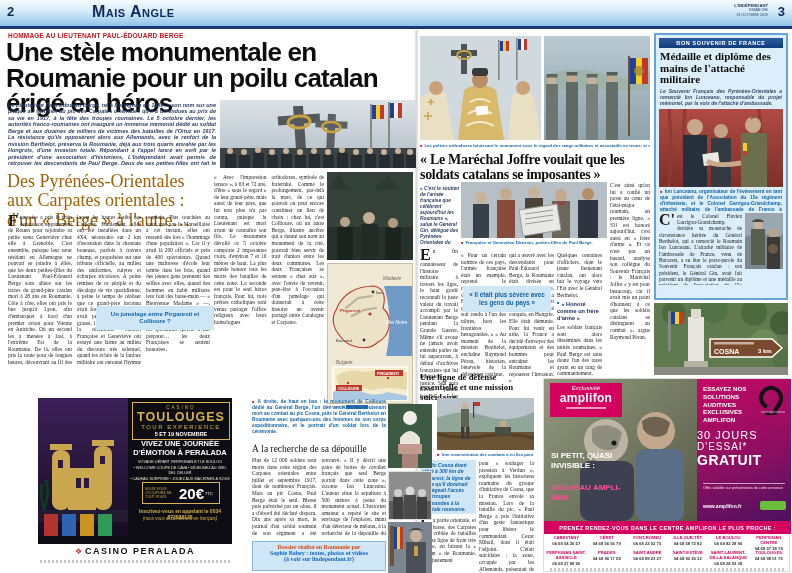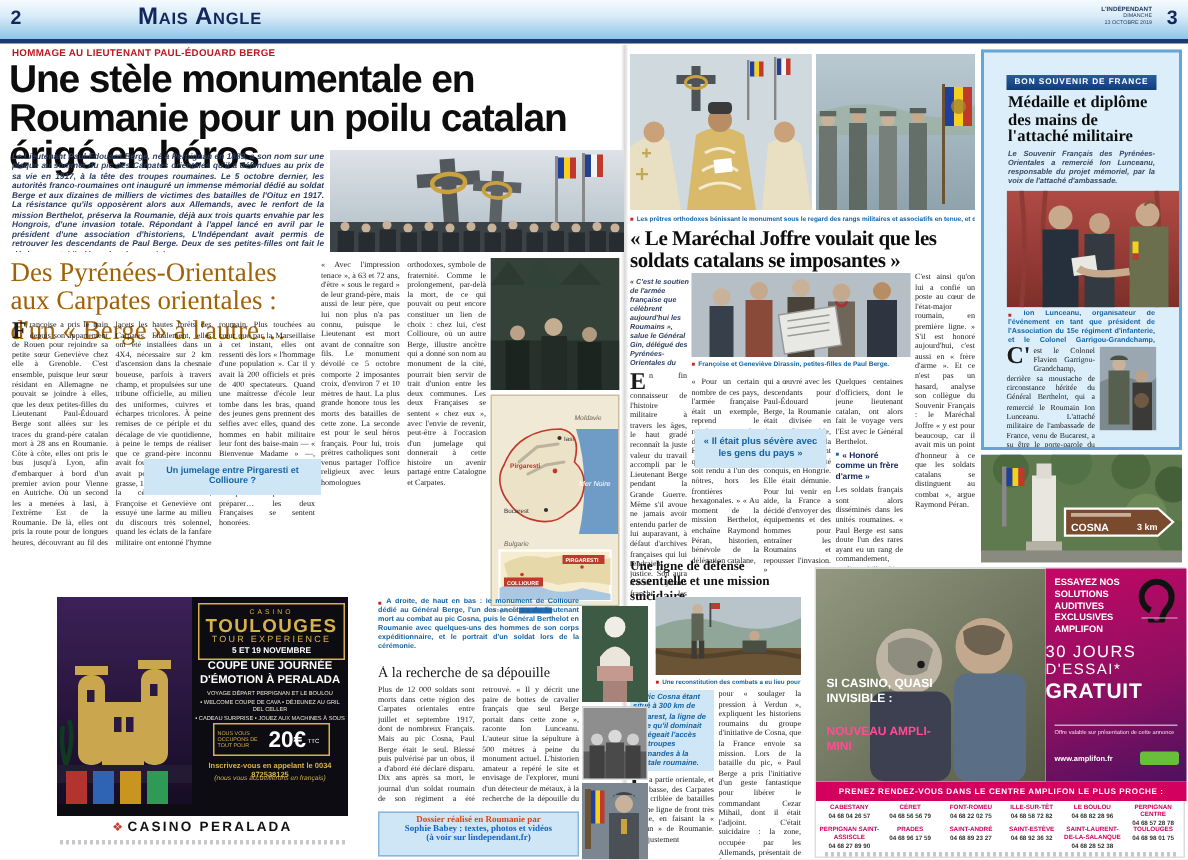--- a/index.html
+++ b/index.html
@@ -26,21 +26,21 @@
        border-bottom:3px solid #1b3a73}
   .pgnum{font-weight:bold;font-size:13px;color:#14275c}
   #section-title{font-weight:bold;font-size:16px;color:#14275c;font-variant:small-caps;letter-spacing:.5px}
   .mast{font-size:3.6px;color:#243a63;text-align:right;line-height:1.2}
   .mast b{font-size:4.2px}
   
   #casino{left:38px;top:398px;width:194px;height:146px;background:#0c0c12;color:#fff;overflow:hidden}
   .gold{color:#d7b24a}
   
   #souvenir{left:654px;top:33px;width:134px;height:267px;background:#dbeef9;
-            border:2px solid #66a4d4;box-sizing:border-box;padding:15px;overflow:hidden}
+            border:2px solid #66a4d4;box-sizing:border-box;padding:3px;overflow:hidden}
   #souvenir-tag{background:linear-gradient(180deg,#2a5ca0,#123c78);color:#fff;font-weight:bold;
             font-size:5.5px;text-align:center;letter-spacing:.6px;padding:2px 0}
   #amp-right{background:linear-gradient(160deg,#c40864 0%,#8e0f62 55%,#4d115f 100%)}
   .cname{color:#d4005f;font-weight:bold;font-size:4.2px;line-height:1.15;text-transform:uppercase}
   .cphone{color:#333;font-size:4.2px;font-weight:bold}
   svg{display:block}
 </style>
 </head>
 <body>
 
@@ -215,21 +215,21 @@
           <rect x="60" y="116" width="14" height="22" fill="#2e9a55"></rect>
       </g>
       <rect x="0" y="138" width="90" height="8" fill="#0c0c12"></rect>
     </svg>
     <div class="a" style="left:94px;top:4px;width:96px;text-align:center;border:1px solid #d7b24a;padding:2px 0">
       <div class="gold" style="font-size:4.5px;letter-spacing:2px">CASINO</div>
       <div class="gold" style="font-size:12.5px;font-weight:bold;letter-spacing:1px">TOULOUGES</div>
       <div class="gold" style="font-size:6px;letter-spacing:1.5px">TOUR EXPERIENCE</div>
       <div style="font-size:5.5px;font-weight:bold;margin-top:1px">5 ET 19 NOVEMBRE</div>
     </div>
-    <div class="a" style="left:94px;top:42px;width:96px;text-align:center;font-weight:bold;font-size:7.5px;line-height:1.15">COUPE UNE JOURNÉE D'ÉMOTION À PERALADA</div>
+    <div class="a" style="left:94px;top:42px;width:96px;text-align:center;font-weight:bold;font-size:7.5px;line-height:1.15">VIVEZ UNE JOURNÉE D'ÉMOTION À PERALADA</div>
     <div class="a" style="left:92px;top:62px;width:100px;text-align:center;font-size:3.8px;line-height:1.5;color:#e8e2d2">
       <div>VOYAGE DÉPART PERPIGNAN ET LE BOULOU</div>
       <div>• WELCOME COUPE DE CAVA • DÉJEUNEZ AU GRIL DEL CELLER</div>
       <div>• CADEAU SURPRISE • JOUEZ AUX MACHINES À SOUS</div>
     </div>
     <div class="a" style="left:104px;top:84px;width:76px;height:20px;border:1px solid #d7b24a;display:flex;align-items:center">
       <span class="gold" style="font-size:3.6px;width:34px;padding-left:2px;text-align:left;line-height:1.2">NOUS VOUS OCCUPONS DE TOUT POUR</span>
       <span style="font-size:15px;font-weight:bold">20€</span>
       <span style="font-size:4px;margin-left:1px">TTC</span>
     </div>
@@ -521,21 +521,26 @@
         <rect width="153" height="142" fill="url(#olv)"></rect>
         <circle cx="62" cy="62" r="22" fill="#bdb4a4"></circle>
         <path d="M48,50 a20,16 0 0 1 30,4 l-4,14 a18,18 0 0 1 -26,-6 Z" fill="#8f8c80"></path>
         <rect x="36" y="82" width="54" height="60" rx="10" fill="#3c4050"></rect>
         <circle cx="112" cy="52" r="19" fill="#c2a98e"></circle>
         <path d="M98,42 a18,14 0 0 1 28,2 l-3,10 a16,16 0 0 1 -24,-4 Z" fill="#6e6250"></path>
         <rect x="92" y="70" width="48" height="72" rx="9" fill="#5a6e86"></rect>
         <circle cx="70" cy="64" r="2.5" fill="#1a1a1a"></circle>
       </svg>
     </div>
-    <div style="position:absolute;left:7px;top:72px;width:86px;font:bold 8px/1.2 'Liberation Sans',sans-serif;color:#fff">SI CASINO, QUASI INVISIBLE :</div>
+    <div style="position:absolute;left:6px;top:4px;width:72px;height:34px;background:#d4005f;color:#fff;text-align:center;padding-top:2px;box-sizing:border-box">
+      <div style="font:italic 6px 'Liberation Sans',sans-serif">Exclusivité</div>
+      <div style="font:bold 12px 'Liberation Sans',sans-serif;letter-spacing:.3px">amplifon</div>
+      <div style="height:2px;width:40px;background:#fff;opacity:.6;margin:2px auto 0"></div>
+    </div>
+    <div style="position:absolute;left:7px;top:72px;width:86px;font:bold 8px/1.2 'Liberation Sans',sans-serif;color:#fff">SI PETIT, QUASI INVISIBLE :</div>
     <div style="position:absolute;left:7px;top:104px;width:86px;font:bold 8px/1.2 'Liberation Sans',sans-serif;color:#ff4d94">NOUVEAU AMPLI-MINI</div>
     <div id="amp-right" style="position:absolute;left:153px;top:0;width:94px;height:142px">
       <div style="position:absolute;left:6px;top:6px;width:52px;font:bold 6.2px/1.25 'Liberation Sans',sans-serif;color:#fff">ESSAYEZ NOS SOLUTIONS AUDITIVES EXCLUSIVES AMPLIFON</div>
       <svg style="position:absolute;right:4px;top:6px" width="28" height="30" viewBox="0 0 28 30">
         <path d="M8,22 a10,10 0 1 1 14,-8 c0,6 -6,8 -6,13 a4,4 0 0 1 -8,0" fill="none" stroke="#111" stroke-width="4"></path>
         <line x1="2" y1="27" x2="26" y2="27" stroke="#fff" stroke-width=".8" opacity=".7"></line>
       </svg>
       <div style="position:absolute;left:0;top:50px;width:94px;text-align:left;color:#fff;font-family:'Liberation Sans',sans-serif">
         <div style="font-size:11px;letter-spacing:1px">30 JOURS</div>
         <div style="font-size:10px;letter-spacing:1px">D'ESSAI*</div>

